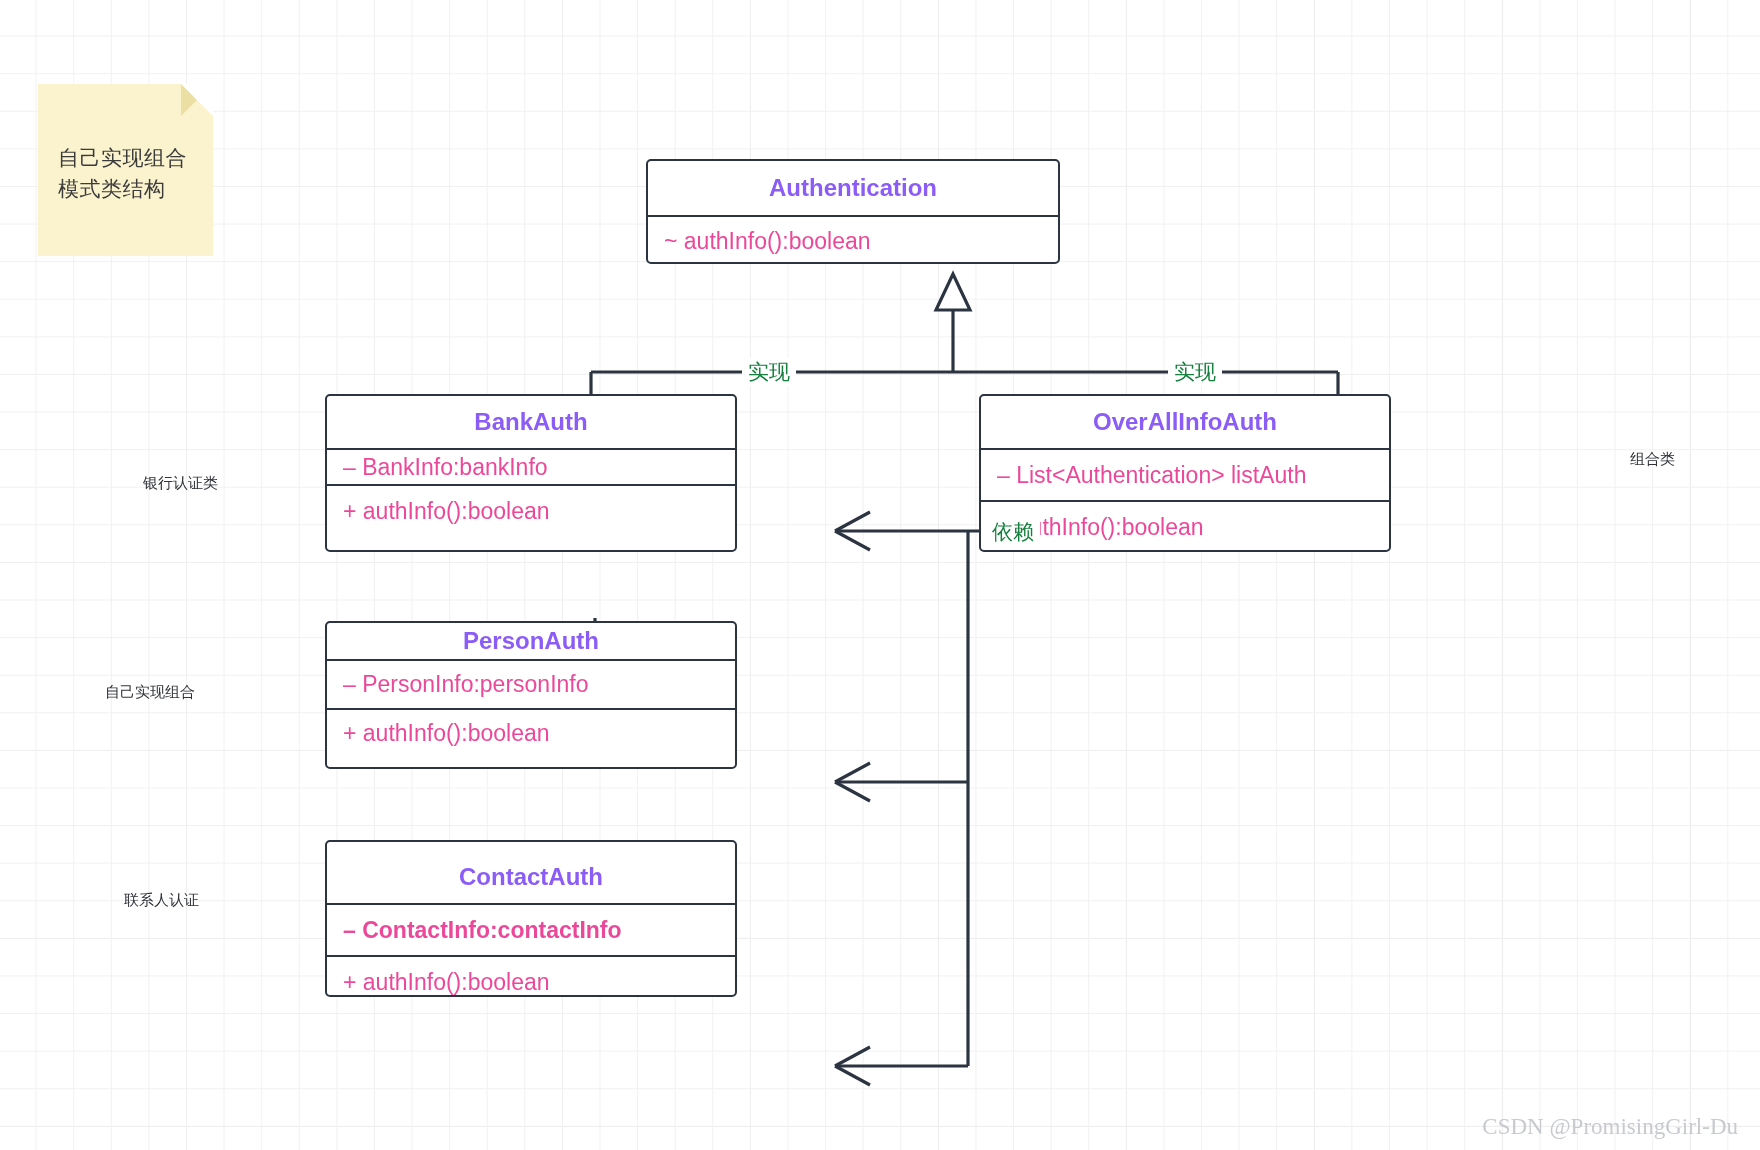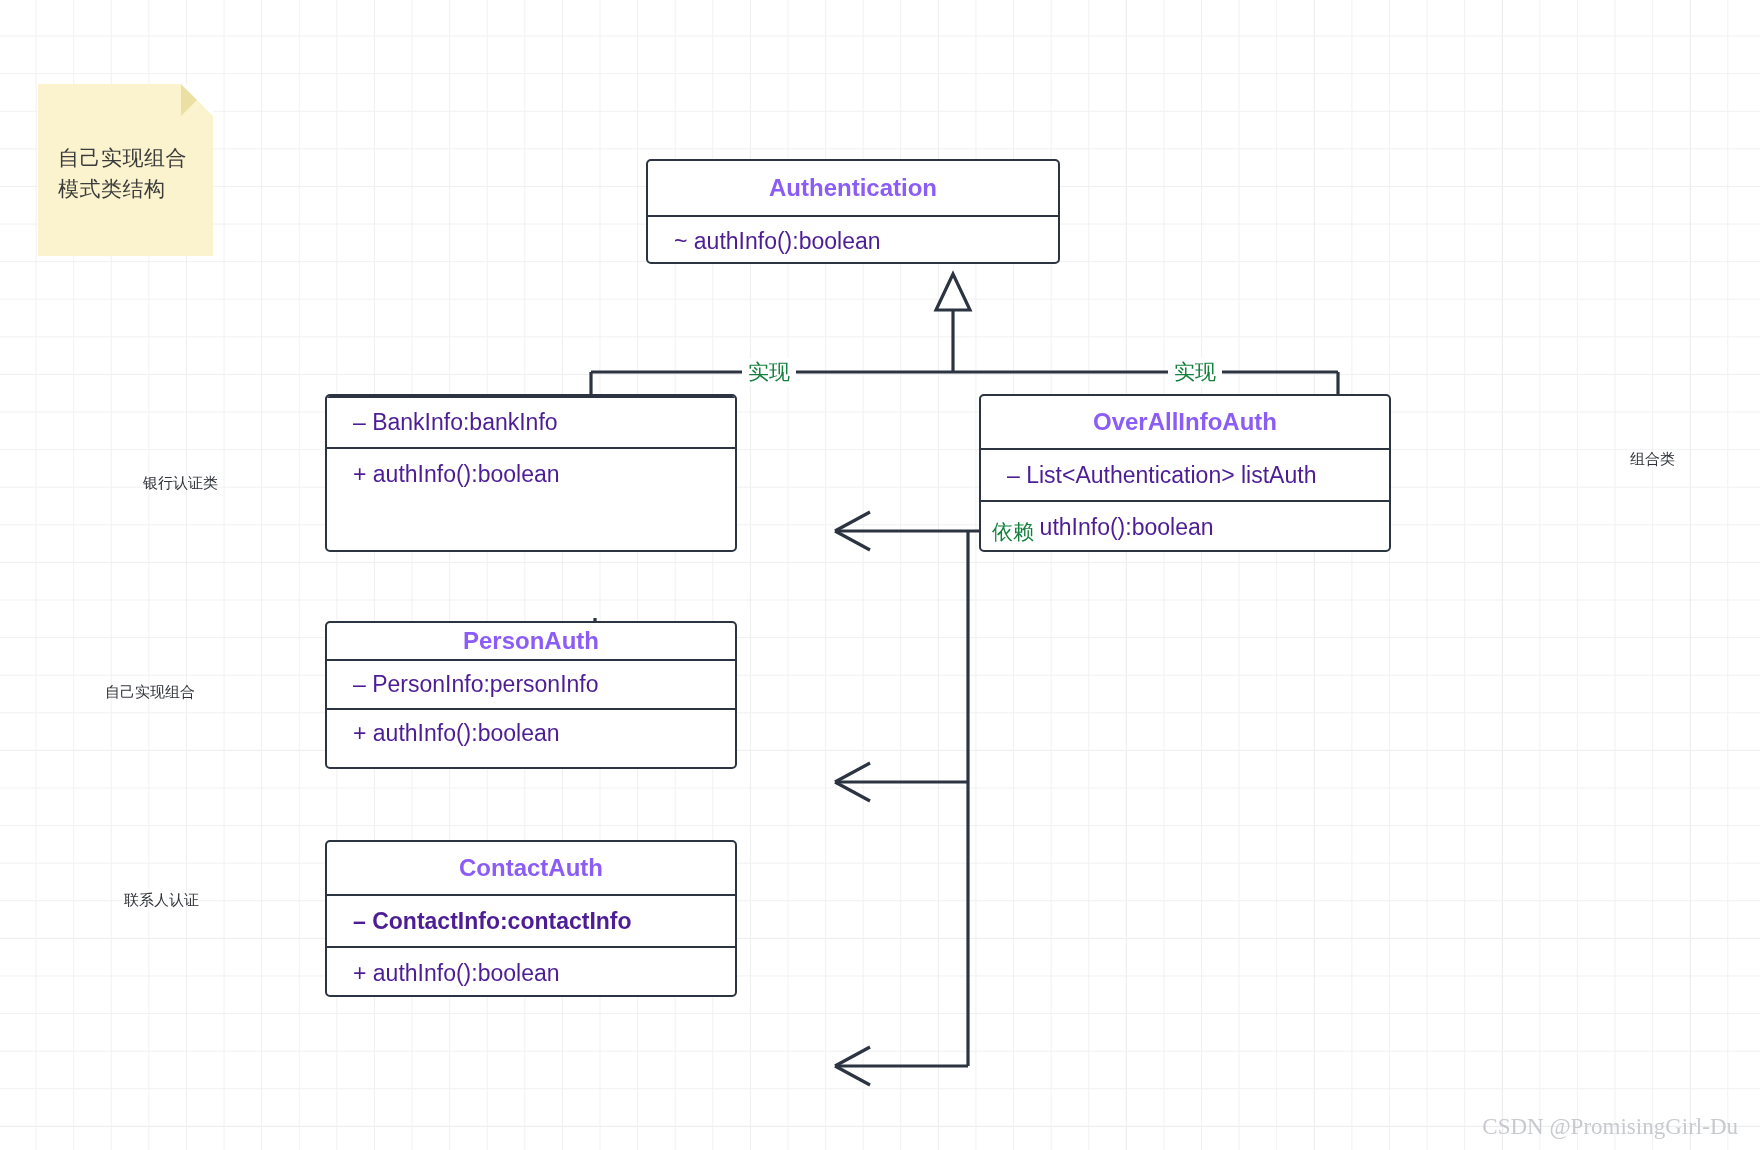--- a/index.html
+++ b/index.html
@@ -77,23 +77,23 @@
     font-size: 24px;
     color: #8b5cf6;
     display: flex;
     align-items: center;
     justify-content: center;
   }
   .uml-row {
     border-top: 2.2px solid #2b3440;
     display: flex;
     align-items: center;
-    padding-left: 26px;
+    padding-left: 16px;
     font-size: 23px;
-    color: #4c1d95;
+    color: #ec4899;
     white-space: nowrap;
   }
 
   
   .anno {
     position: absolute;
     font-size: 15px;
     color: #2f3338;
     white-space: nowrap;
   }
@@ -168,38 +168,39 @@
       <div>模式类结构</div>
     </div>
   </div>
 
   <div class="umlbox" style="left:646px; top:159px; width:414px; height:105px;">
     <div class="uml-title" style="height:54px;">Authentication</div>
     <div class="uml-row" style="height:51px;">~ authInfo():boolean</div>
   </div>
 
   <div class="umlbox" style="left:325px; top:394px; width:412px; height:158px;">
-    <div class="uml-row" style="height:51px;">– BankInfo:bankInfo</div>
+    <div class="uml-title" style="height:52px;">BankAuth</div>
+    <div class="uml-row" style="height:36px;">– BankInfo:bankInfo</div>
     <div class="uml-row" style="height:52px;">+ authInfo():boolean</div>
   </div>
 
   <div class="umlbox" style="left:979px; top:394px; width:412px; height:158px;">
     <div class="uml-title" style="height:52px;">OverAllInfoAuth</div>
     <div class="uml-row" style="height:52px;">– List&lt;Authentication&gt; listAuth</div>
     <div class="uml-row" style="height:52px;">+ authInfo():boolean</div>
   </div>
 
   <div class="umlbox" style="left:325px; top:621px; width:412px; height:148px;">
     <div class="uml-title" style="height:36px;">PersonAuth</div>
     <div class="uml-row" style="height:49px;">– PersonInfo:personInfo</div>
     <div class="uml-row" style="height:49px;">+ authInfo():boolean</div>
   </div>
 
   <div class="umlbox" style="left:325px; top:840px; width:412px; height:157px;">
-    <div class="uml-title" style="height:52px;">ContactAuth</div>
+    <div class="uml-title" style="height:52px;margin-top:9px;">ContactAuth</div>
     <div class="uml-row" style="height:52px;font-weight:bold;">– ContactInfo:contactInfo</div>
     <div class="uml-row" style="height:52px;">+ authInfo():boolean</div>
   </div>
 
   <div class="edge-label" style="left:742px; top:358px;">实现</div>
 
   <div class="edge-label" style="left:1168px; top:358px;">实现</div>
 
   <div class="edge-label" style="left:986px; top:518px;">依赖</div>
 

